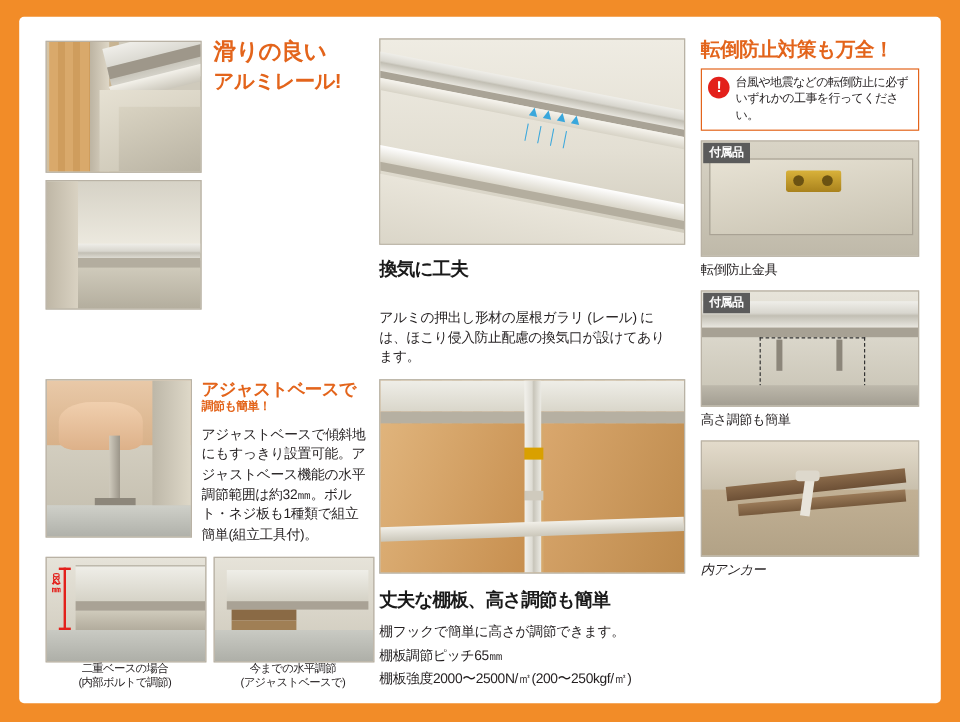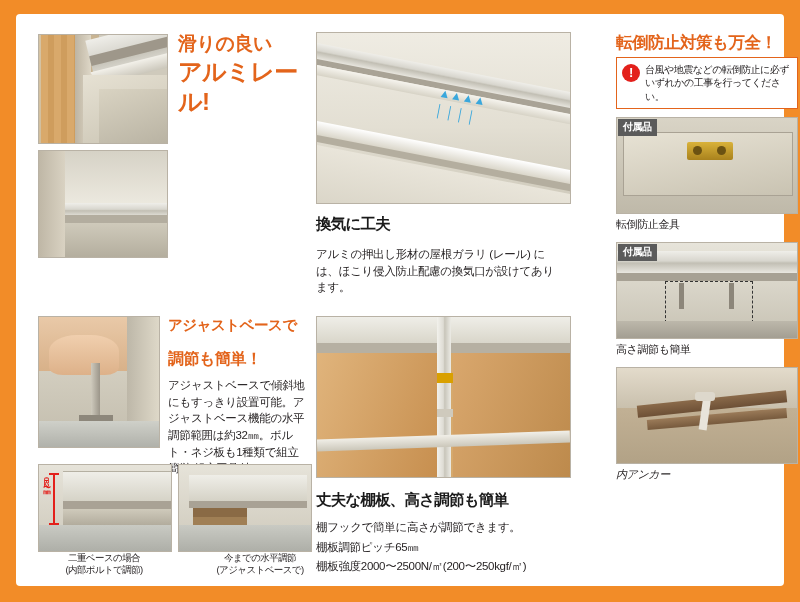--- a/index.html
+++ b/index.html
@@ -63,21 +63,21 @@
       linear-gradient(110deg,#cdbfa8 0%,#d8cbb5 40%,#b9a泥 41%,#c8b79c 100%);
   }
   
   .photoB{
     left:0;top:118px;width:128px;height:106px;border:1px solid #b9b2a5;
   }
   
   #p2{left:300px;top:18px;width:255px;height:270px;}
   .photoC{left:0;top:0;width:253px;height:170px;border:1px solid #b9b2a5;}
   
-  #p3{left:568px;top:18px;width:182px;height:540px;margin-left:32px;}
+  #p3{left:568px;top:18px;width:182px;height:540px;}
   .warnbox{
     position:relative;
     border:1px solid #e3641b;
     background:#fff;
     padding:5px 5px 5px 28px;
     font-size:10px;line-height:1.35;color:#231f20;
     letter-spacing:-0.5px;
     margin-top:4px;
   }
   .warn-ico{
@@ -136,21 +136,21 @@
       <div class="photo photoB">
         <div style="position:absolute;left:0;top:0;width:128px;height:60px;background:linear-gradient(180deg,#d6d2c6,#efece2);"></div>
         <div style="position:absolute;left:0;top:52px;width:128px;height:14px;" class="metal"></div>
         <div style="position:absolute;left:0;top:64px;width:128px;height:9px;background:#b3ad9f;"></div>
         <div style="position:absolute;left:0;top:72px;width:128px;height:34px;background:linear-gradient(180deg,#cfcabb,#b4ae9e);"></div>
         <div style="position:absolute;left:0;top:0;width:26px;height:106px;background:linear-gradient(90deg,#bfb7a6,#d9d2c2);"></div>
       </div>
 
       <div style="position:absolute;left:140px;top:0px;width:130px;">
         <div class="hr-title" style="font-size:19px;">滑りの良い</div>
-        <div class="hr-title" style="font-size:24px;margin-top:1px;">アルミレール!</div>
+        <div class="hr-title" style="font-size:17px;margin-top:1px;">アルミレール!</div>
       </div>
     </div>
 
     <div class="panel" id="p2">
       <div class="photo photoC">
         <div style="position:absolute;inset:0;background:linear-gradient(180deg,#efece3 0%,#e3dfd3 55%,#cfcabb 100%);"></div>
 
         <div style="position:absolute;left:-10px;top:8px;width:300px;height:16px;transform:rotate(11deg);transform-origin:left top;" class="metal"></div>
         <div style="position:absolute;left:-10px;top:24px;width:300px;height:6px;transform:rotate(11deg);transform-origin:left top;background:#a9a396;"></div>
         <div style="position:absolute;left:-10px;top:30px;width:300px;height:10px;transform:rotate(11deg);transform-origin:left top;background:linear-gradient(180deg,#f6f4ee,#d7d3c6);"></div>
@@ -161,21 +161,21 @@
         <div style="position:absolute;left:-10px;top:110px;width:300px;height:90px;transform:rotate(11deg);transform-origin:left top;background:linear-gradient(180deg,#e9e5da,#d2cdbe);"></div>
 
         <div style="position:absolute;left:120px;top:54px;transform:rotate(11deg);">
           <span class="blue-arrow">▲▲▲▲</span><br>
           <span class="blue-arrow">│ │ │ │</span>
         </div>
       </div>
 
       <div style="position:absolute;left:0;top:182px;width:250px;">
         <div class="black-head">換気に工夫</div>
-        <div class="body-txt" style="margin-top:11px;width:248px;">アルミの押出し形材の屋根ガラリ (レール) には、ほこり侵入防止配慮の換気口が設けてあります。</div>
+        <div class="body-txt" style="margin-top:22px;width:248px;">アルミの押出し形材の屋根ガラリ (レール) には、ほこり侵入防止配慮の換気口が設けてあります。</div>
       </div>
     </div>
 
     <div class="panel" id="p3">
       <div class="hr-title" style="font-size:16.5px;">転倒防止対策も万全！</div>
 
       <div class="warnbox">
         <div class="warn-ico">!</div>
         <span>台風や地震などの転倒防止に必ずいずれかの工事を行ってください。</span>
       </div>
@@ -227,21 +227,21 @@
         <div style="position:absolute;left:0;top:0;width:120px;height:54px;background:linear-gradient(180deg,#e9c9a8,#d8b189);"></div>
         <div style="position:absolute;left:10px;top:18px;width:70px;height:40px;border-radius:40% 40% 20% 20%;background:linear-gradient(180deg,#f0cfae,#ddb189);"></div>
         <div style="position:absolute;left:52px;top:46px;width:9px;height:56px;background:linear-gradient(90deg,#cfcabd,#9b9589);"></div>
         <div style="position:absolute;left:40px;top:98px;width:34px;height:9px;background:#8d877b;"></div>
         <div style="position:absolute;left:0;top:104px;width:120px;height:26px;background:linear-gradient(180deg,#cfd0c9,#b0b1aa);"></div>
         <div style="position:absolute;left:88px;top:0;width:32px;height:104px;background:linear-gradient(90deg,#bdb7a8,#ded8c8);"></div>
       </div>
 
       <div style="position:absolute;left:130px;top:4px;width:142px;">
         <div class="hr-title" style="font-size:14.5px;">アジャストベースで</div>
-        <div class="hr-title" style="font-size:16px;margin-top:15px;">調節も簡単！</div>
+        <div class="hr-title" style="font-size:10px;margin-top:0;">調節も簡単！</div>
         <div class="body-txt" style="margin-top:8px;width:138px;">アジャストベースで傾斜地にもすっきり設置可能。アジャストベース機能の水平調節範囲は約32㎜。ボルト・ネジ板も1種類で組立簡単(組立工具付)。</div>
       </div>
 
       <div class="photo photoE">
         <div style="position:absolute;inset:0;background:linear-gradient(180deg,#e6e3d9,#cdc8ba);"></div>
         <div style="position:absolute;left:24px;top:6px;width:108px;height:30px;background:linear-gradient(180deg,#efeee8,#d5d2c6);border-top:1px solid #b5b0a2;"></div>
         <div style="position:absolute;left:24px;top:36px;width:108px;height:8px;background:#a9a295;"></div>
         <div style="position:absolute;left:24px;top:44px;width:108px;height:16px;background:linear-gradient(180deg,#cfcabb,#b2ac9d);"></div>
         <div style="position:absolute;left:0;top:60px;width:132px;height:26px;background:linear-gradient(180deg,#c9cac3,#aeafa8);"></div>
 
@@ -257,21 +257,21 @@
         <div style="position:absolute;left:10px;top:36px;width:118px;height:7px;background:#a9a295;"></div>
         <div style="position:absolute;left:14px;top:43px;width:54px;height:9px;background:#8a6a45;"></div>
         <div style="position:absolute;left:14px;top:52px;width:54px;height:8px;background:#a07f55;"></div>
         <div style="position:absolute;left:0;top:60px;width:132px;height:26px;background:linear-gradient(180deg,#c9cac3,#aeafa8);"></div>
       </div>
 
       <div class="subcap" style="position:absolute;left:0;top:240px;width:132px;">
         <div>二重ベースの場合</div>
         <div>(内部ボルトで調節)</div>
       </div>
-      <div class="subcap" style="position:absolute;left:156px;top:240px;width:132px;">
+      <div class="subcap" style="position:absolute;left:140px;top:240px;width:132px;">
         <div>今までの水平調節</div>
         <div>(アジャストベースで)</div>
       </div>
     </div>
 
     <div class="panel" id="p5">
       <div class="photo photoG">
         <div style="position:absolute;inset:0;" class="wood2"></div>
         <div style="position:absolute;left:0;top:0;width:253px;height:26px;background:linear-gradient(180deg,#efeee8,#d9d6ca);"></div>
         <div style="position:absolute;left:0;top:26px;width:253px;height:10px;background:#b6b0a2;"></div>

